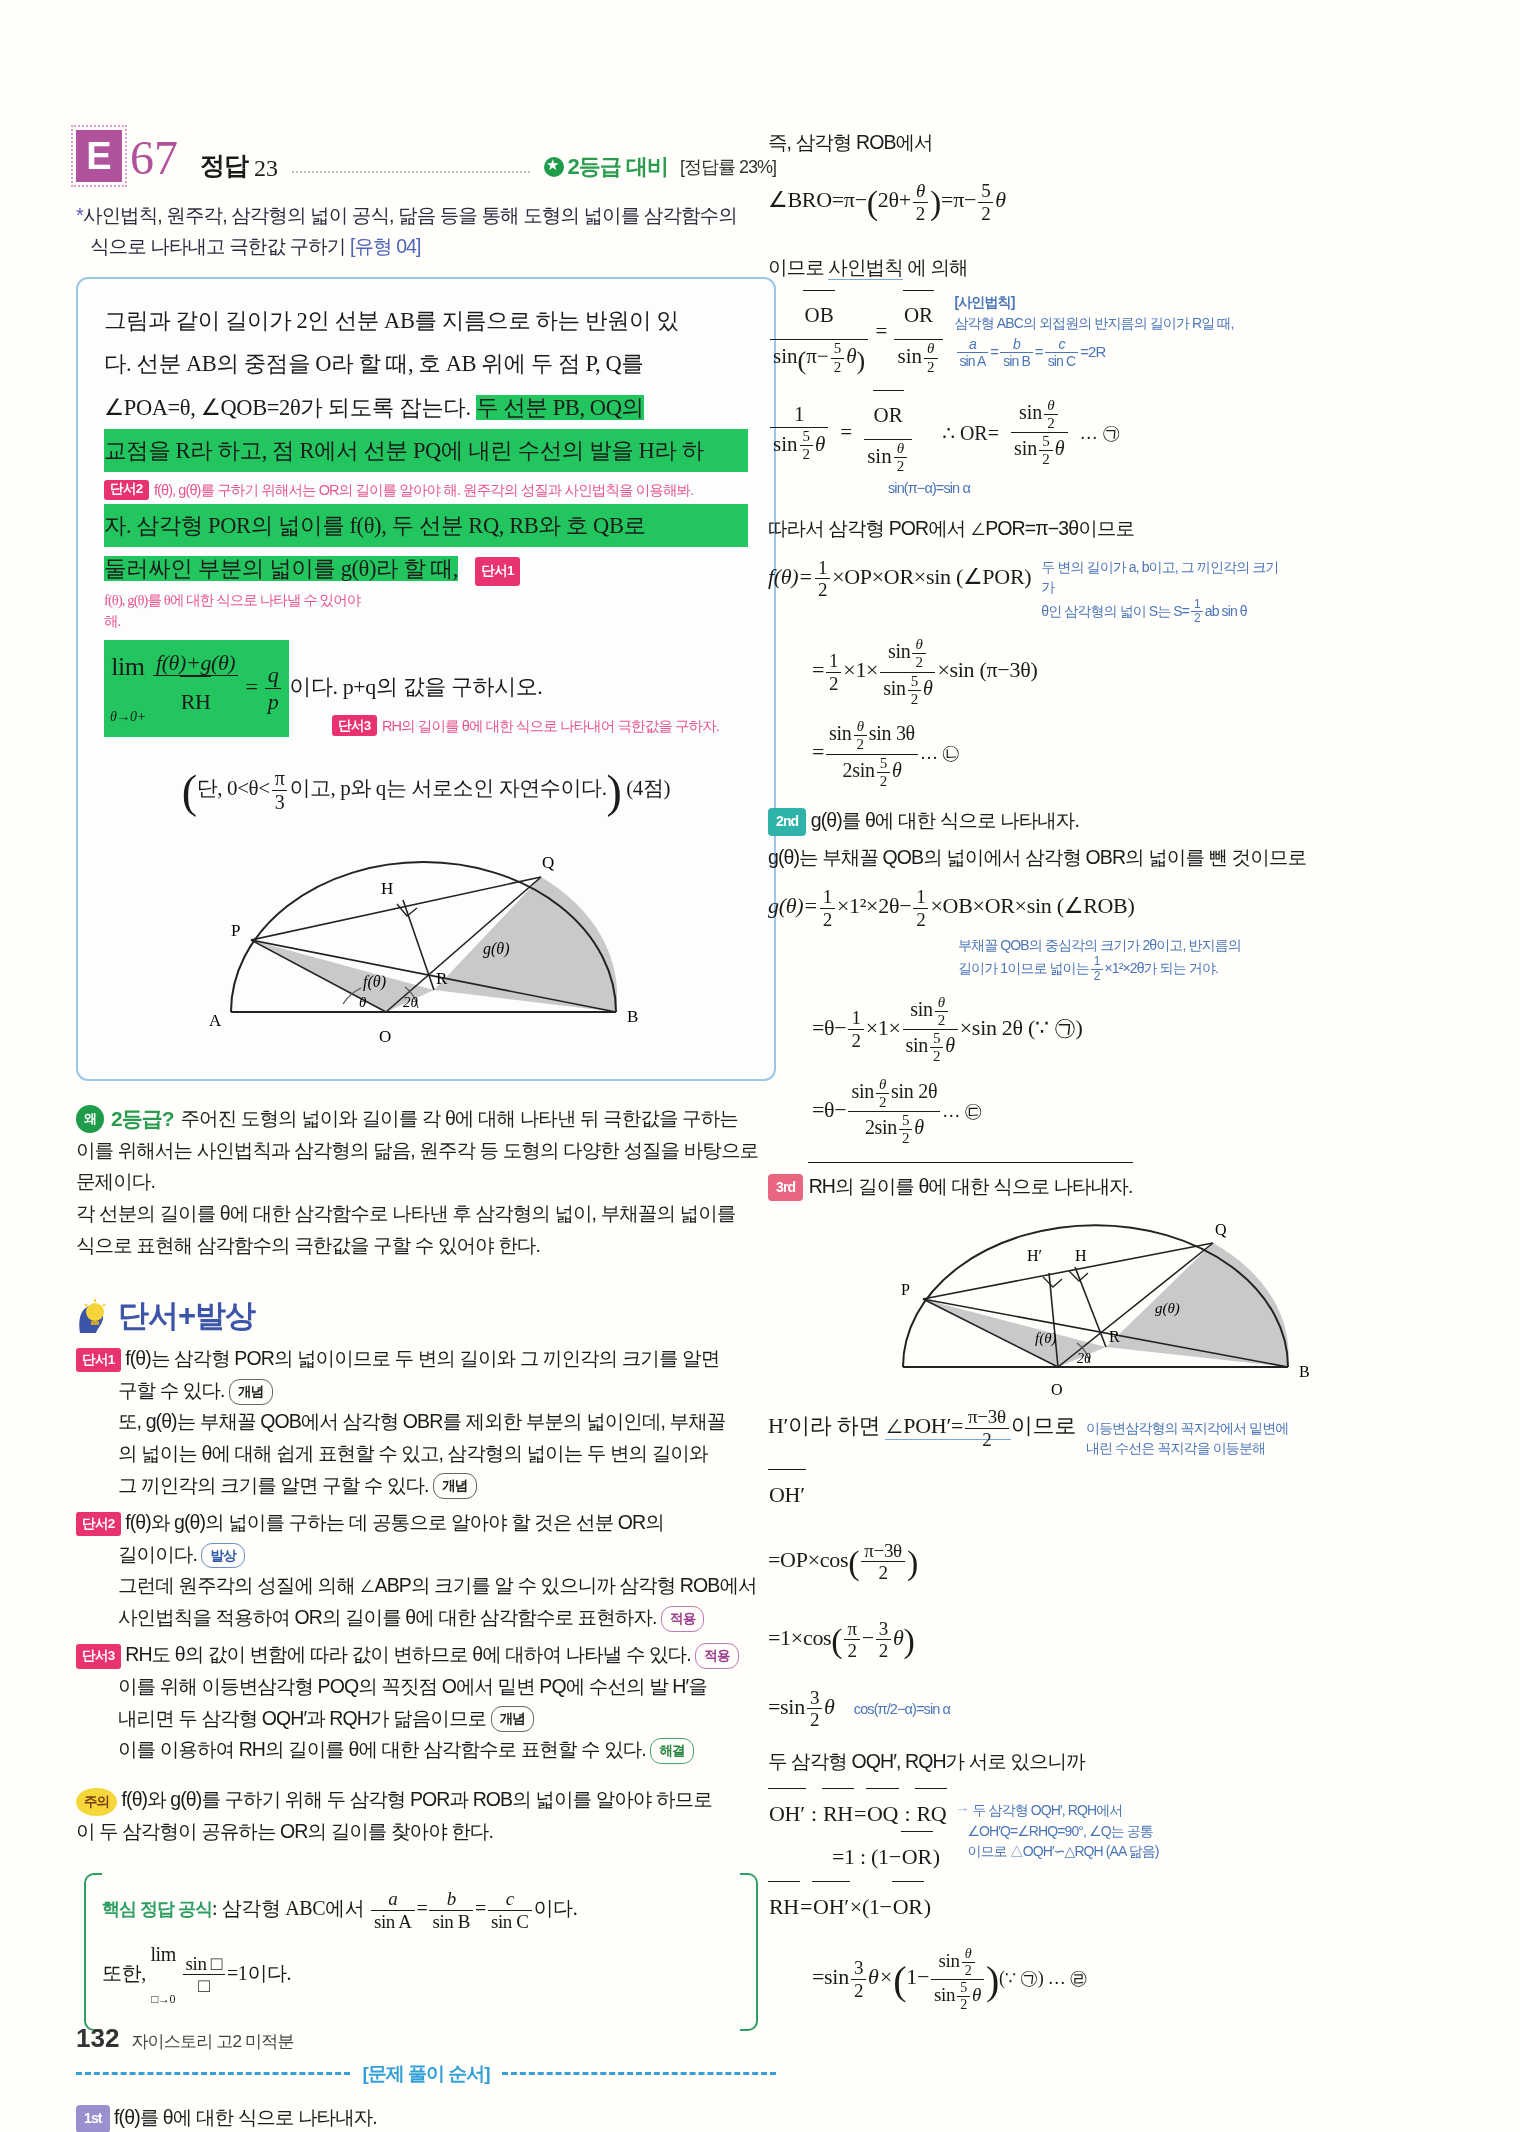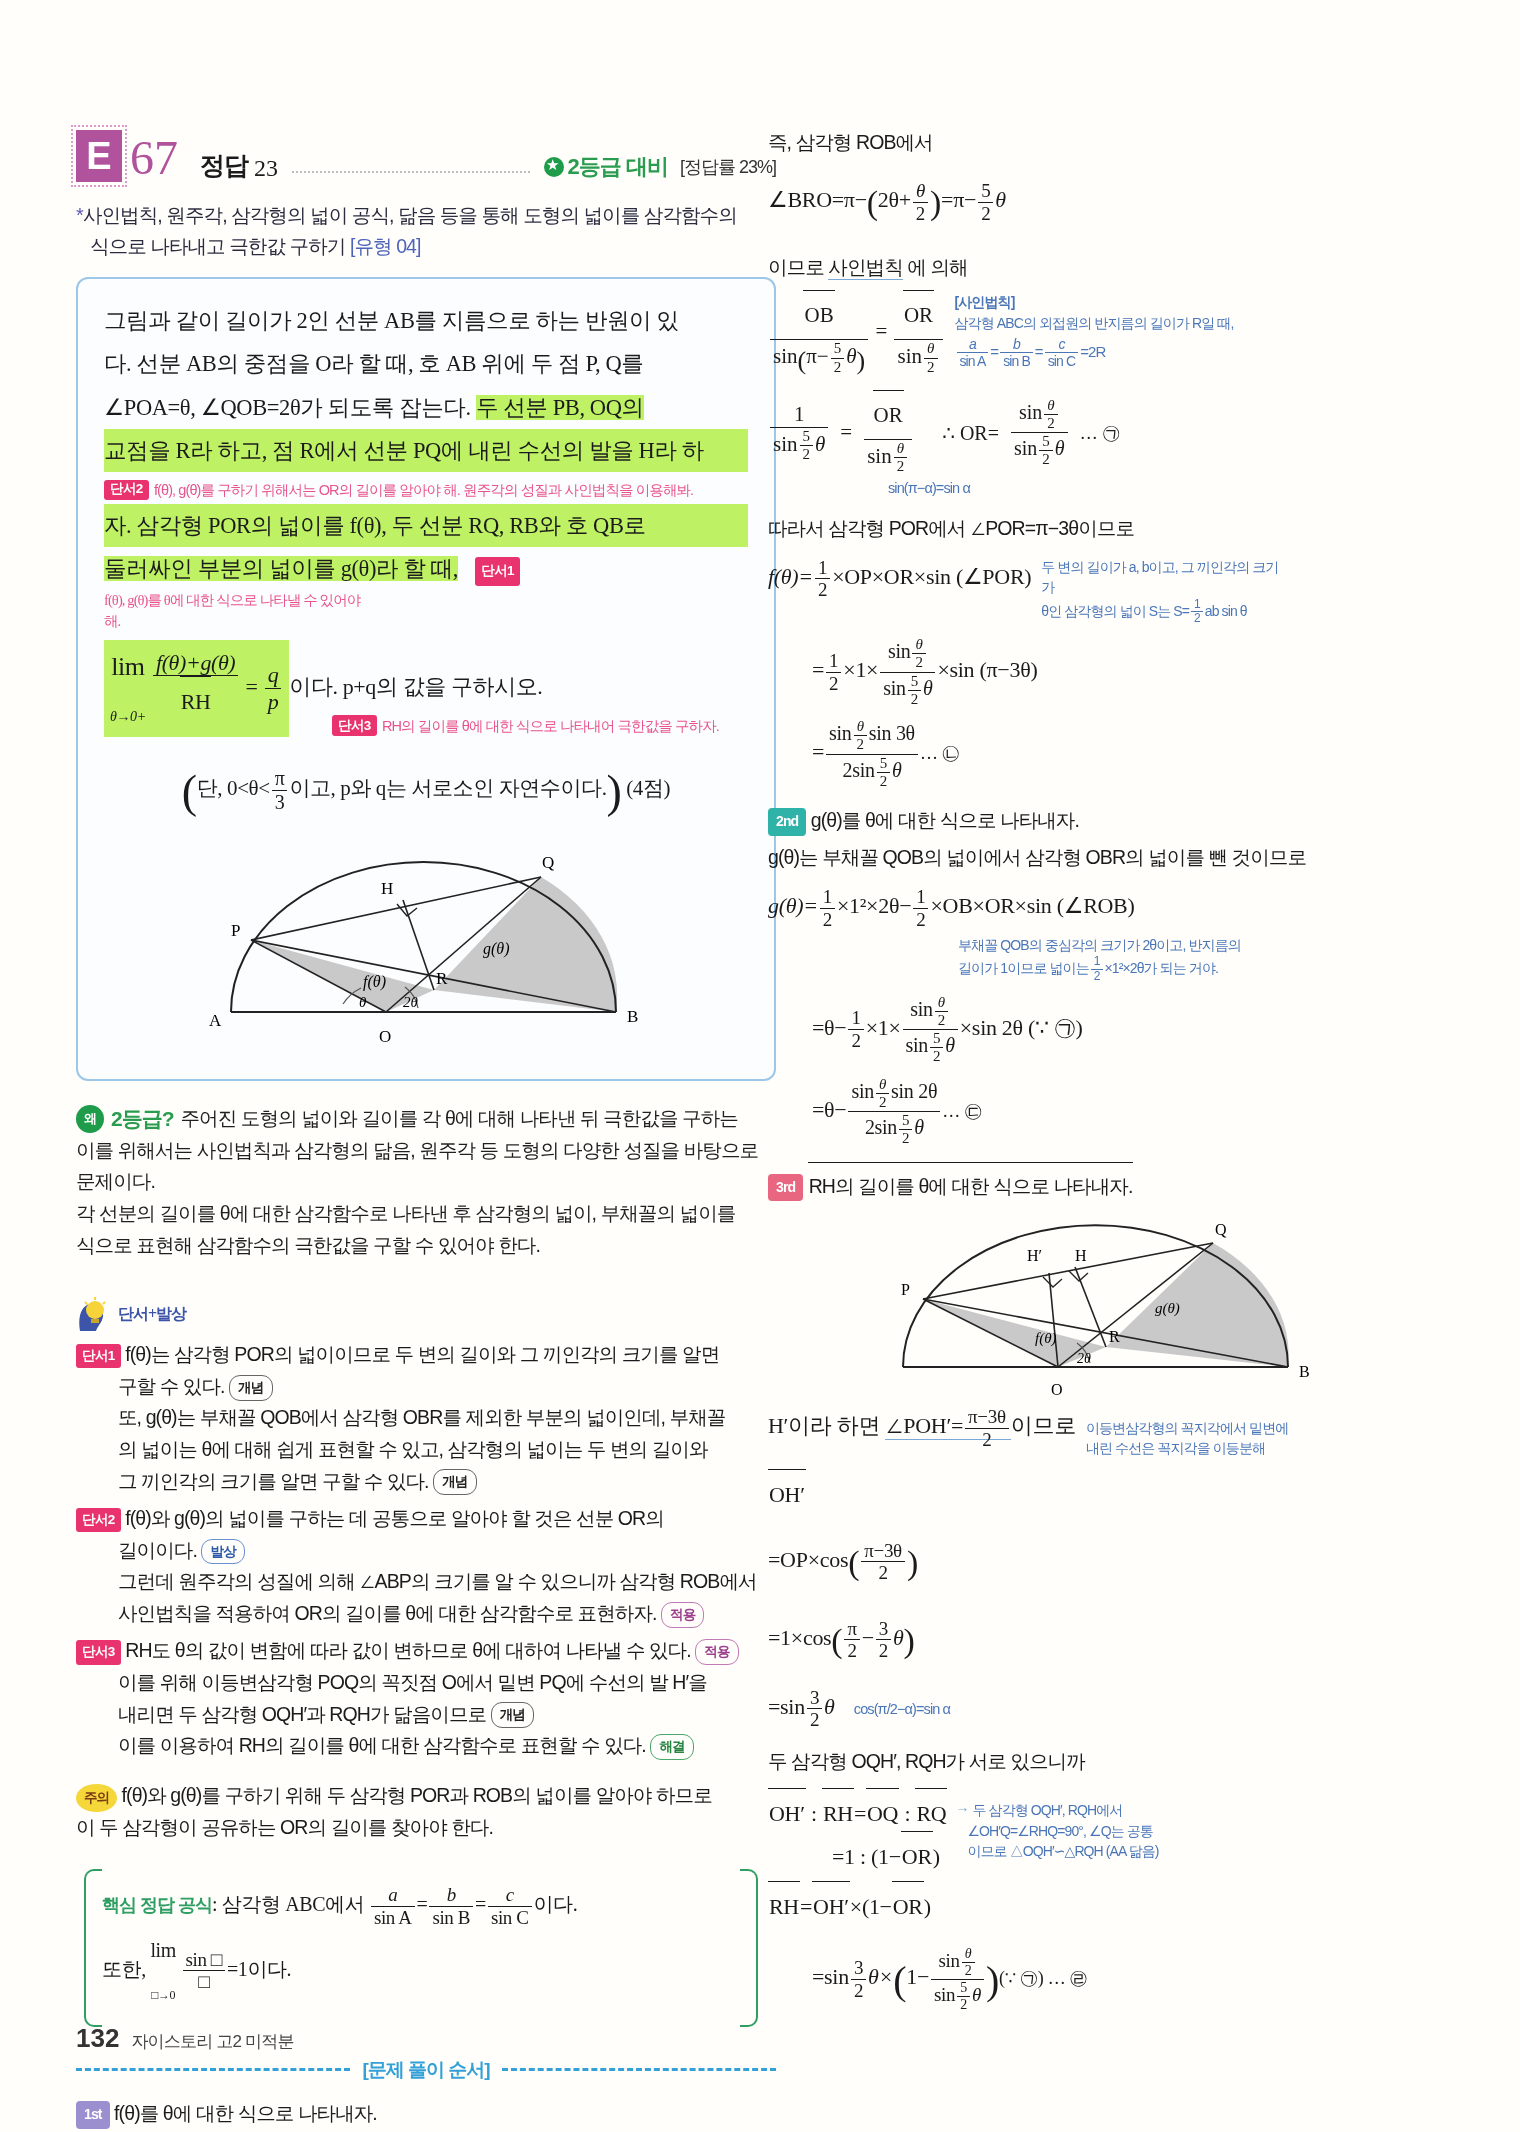--- a/index.html
+++ b/index.html
@@ -41,21 +41,21 @@
   .subt { margin-top:18px; font-family:"Liberation Sans", sans-serif; font-size:19.5px; color:#2b2b3f; line-height:1.55; letter-spacing:-0.9px; }
   .subt .starmk { color:#5a5ab8; font-size:20px; }
   .subt .ytype { color:#4f63b8; }
 
   
   .pbox {
     margin-top:16px; border:2px solid #9cc7e8; border-radius:12px;
     background:#fcfdff; padding:20px 26px 18px 26px; position:relative;
   }
   .ptext { font-size:22.5px; line-height:1.92; letter-spacing:-0.4px; }
-  .hl { background:#bef264; }
+  .hl { background:#22c55e; }
   .clue {
     display:inline-block; background:#e8336e; color:#fff;
     font-family:"Liberation Sans", sans-serif; font-weight:bold;
     font-size:13.5px; padding:1.5px 6px; border-radius:3px;
     vertical-align:middle; letter-spacing:-0.6px;
   }
   .clue-note { color:#e8558a; font-family:"Liberation Sans", sans-serif; font-size:14.5px; letter-spacing:-0.9px; }
   .clue-note2 { color:#e8558a; font-family:Liberation Serif, serif; font-size:14.5px; letter-spacing:-0.9px; display:inline-block; max-width:270px; line-height:1.4; vertical-align:top;}
 
   
@@ -72,21 +72,21 @@
   .why-head { display:flex; align-items:center; gap:7px; margin-top:22px; }
   .why-badge { background:#1e9c4a; color:#fff; border-radius:50%; width:28px; height:28px;
     font-family:"Liberation Sans", sans-serif; font-size:13px; font-weight:bold;
     display:flex; align-items:center; justify-content:center; letter-spacing:-1px;}
   .why-t { color:#2a9c4f; font-family:"Liberation Sans", sans-serif; font-weight:bold; font-size:21px; letter-spacing:-1px;}
   .body-kr { font-family:"Liberation Sans", sans-serif; font-size:19.5px; line-height:1.62; letter-spacing:-0.9px; color:#1f1f1f;}
 
   
   .hint-head { display:flex; align-items:center; gap:8px; margin-top:34px; }
   .bulb { width:34px; height:38px; position:relative; }
-  .hint-t { color:#3d55a8; font-family:Liberation Serif, serif; font-weight:bold; font-size:16px; letter-spacing:-1px;}
+  .hint-t { color:#3d55a8; font-family:Liberation Sans, sans-serif; font-weight:bold; font-size:31px; letter-spacing:-1px;}
   .hint-line { font-family:"Liberation Sans", sans-serif; font-size:19.5px; line-height:1.62; letter-spacing:-0.9px; margin-top:6px;}
   .indent { padding-left:42px; }
   .tag {
     display:inline-block; border:1.4px solid #888; border-radius:11px;
     font-family:"Liberation Sans", sans-serif; font-size:13.5px; font-weight:bold;
     padding:1px 8px; letter-spacing:-0.8px; vertical-align:middle;
   }
   .tag.gaenyeom { border-color:#666; color:#222; }
   .tag.balsang  { border-color:#6a8fd0; color:#2d5aa8; }
   .tag.jeogyong { border-color:#c07ab5; color:#9c3f8e; }

